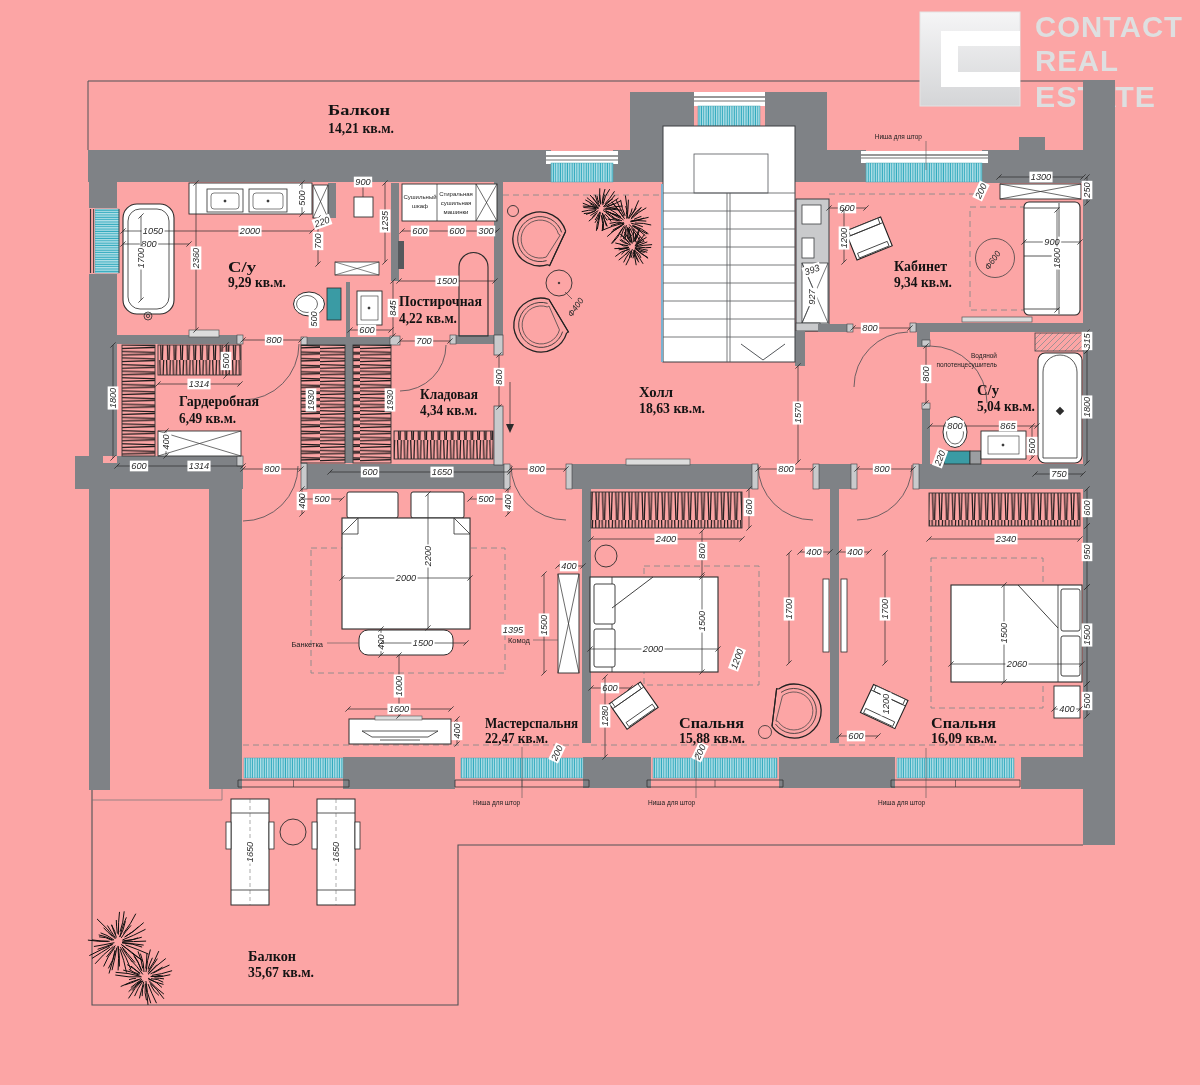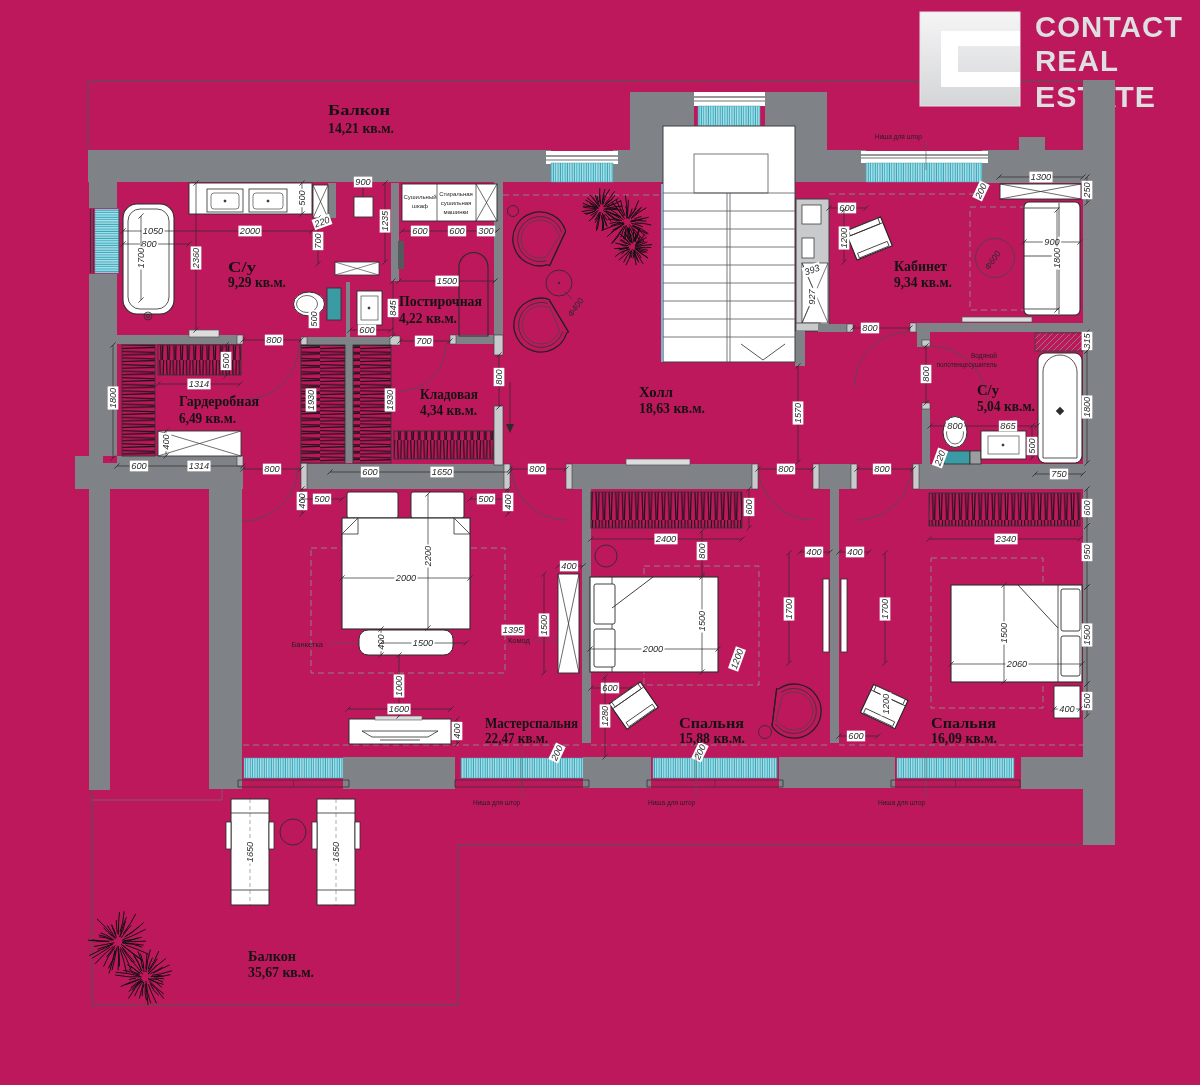--- a/index.html
+++ b/index.html
@@ -1,15 +1,15 @@
 <!DOCTYPE html>
 <html><head><meta charset="utf-8"><title>plan</title>
 <style>
 html,body{margin:0;padding:0;background:#ffffff;}
-#wrap{width:1200px;height:1085px;position:relative;background:#be185d;overflow:hidden;}
+#wrap{width:1200px;height:1085px;position:relative;background:#fca5a5;overflow:hidden;}
 </style></head>
 <body>
 <div id="wrap">
 <svg width="1200" height="1085" viewBox="0 0 1200 1085">
 
 <defs>
 <pattern id="combV" width="6.6" height="40" patternUnits="userSpaceOnUse">
  <line x1="1.5" y1="0" x2="2.8" y2="40" stroke="#151515" stroke-width="1.2"></line>
  <line x1="5.3" y1="0" x2="4.0" y2="40" stroke="#151515" stroke-width="1.2"></line>
 </pattern>

